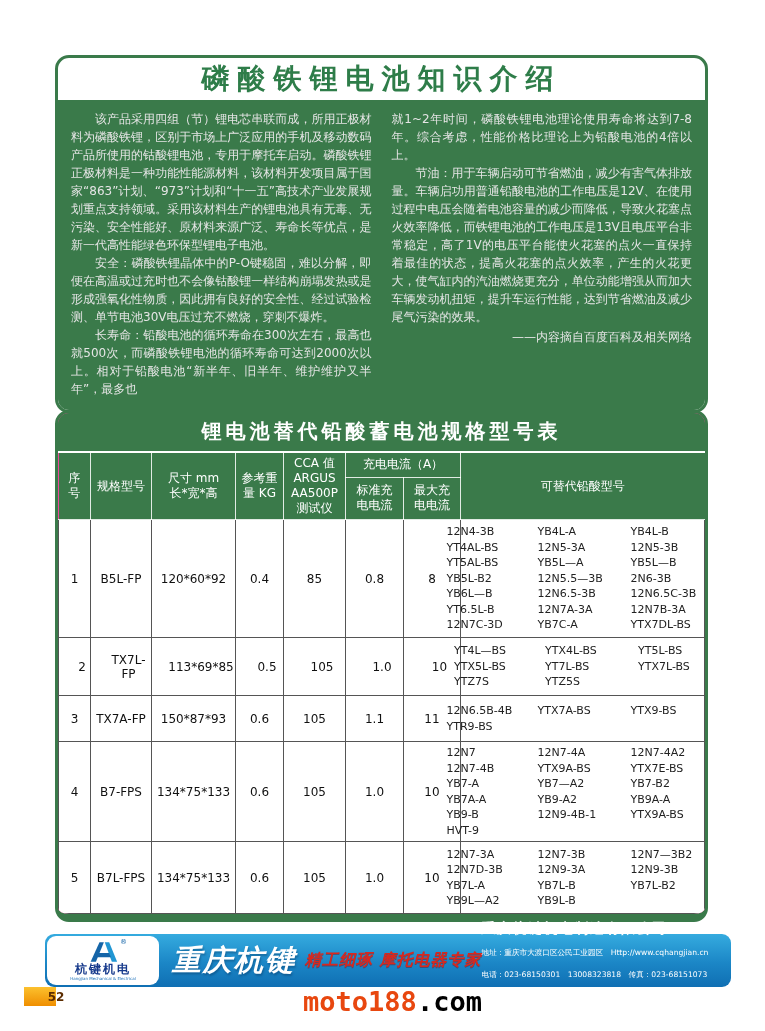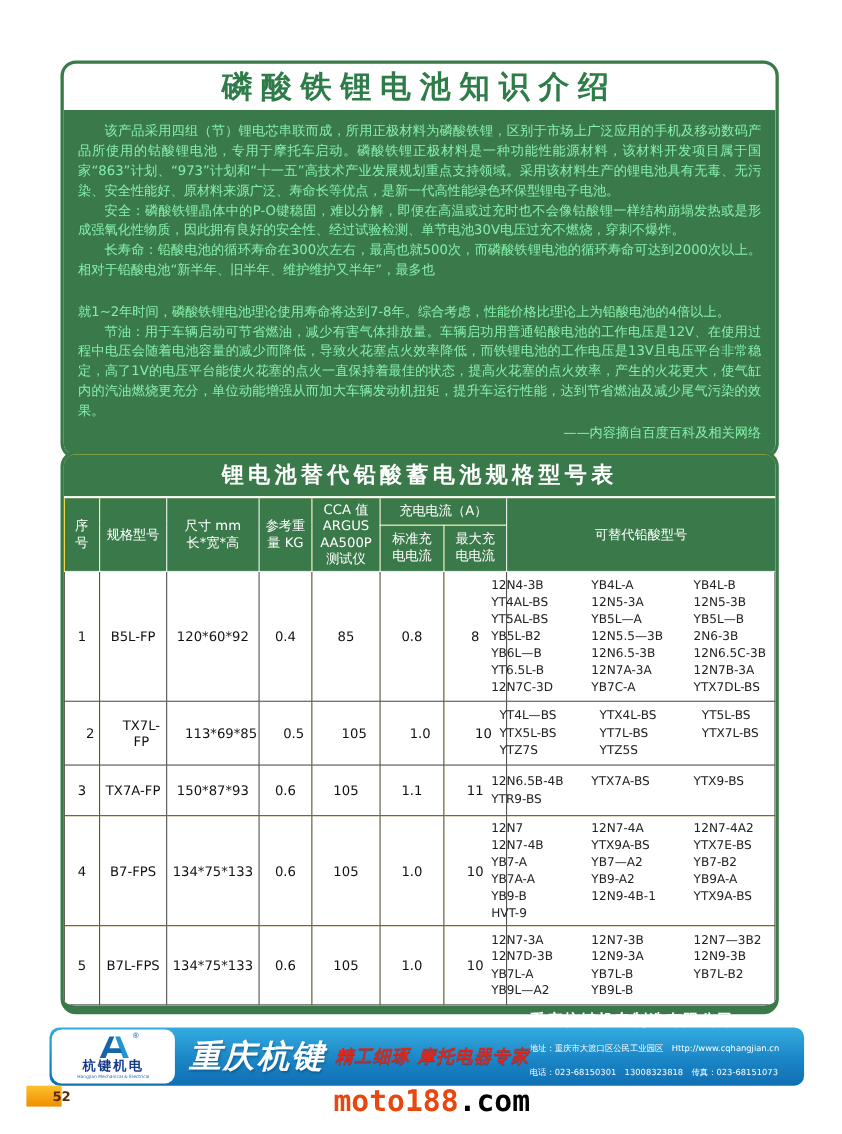--- a/index.html
+++ b/index.html
@@ -9,29 +9,29 @@
   }
   *{box-sizing:border-box;margin:0;padding:0;}
   html,body{width:765px;height:1031px;background:#fff;font-family:"DejaVu Sans","Liberation Sans",sans-serif;}
   body{position:relative;overflow:hidden;}
 
   
   .intro-box{position:absolute;left:55px;top:55px;width:653px;border:3px solid var(--green);
     border-radius:14px;overflow:hidden;background:#fff;}
   .intro-title{height:42px;line-height:42px;text-align:center;color:var(--green-dark);
     font-size:28px;font-weight:bold;letter-spacing:8px;}
-  .intro-body{background:var(--green);display:flex;gap:20px;padding:10px 13px 12px;color:#86efac;flex-direction:column;}
+  .intro-body{background:var(--green);display:flex;gap:20px;padding:10px 13px 12px;color:#e5e5e5;}
   .intro-col{flex:1;font-size:12px;line-height:18px;text-align:justify;}
   .para{text-indent:2em;}
   .para.cont{text-indent:0;}
   .attribution{text-align:right;margin-top:2px;}
 
   
   .table-box{position:absolute;left:55px;top:410px;width:653px;border:3px solid var(--green);
-    border-bottom-width:8px;border-radius:14px;overflow:hidden;background:#fde047;}
+    border-bottom-width:8px;border-radius:14px;overflow:hidden;background:#ec4899;}
   .table-title{background:var(--green);color:#fff;text-align:center;font-size:20px;
     font-weight:bold;letter-spacing:4px;padding:5px 0 6px;border-bottom:2px solid #fff;}
   table{width:100%;border-collapse:collapse;table-layout:fixed;}
   thead th{background:var(--green);color:#fff;font-weight:normal;font-size:12px;
     white-space:pre-line;border:1px solid rgba(255,255,255,.85);padding:3px 1px;line-height:15px;}
   thead tr:first-child th{border-top:none;}
   thead th:first-child{border-left:none;}
   thead th:last-child{border-right:none;}
   tbody td{border:1px solid var(--grid);font-size:12px;color:#111;text-align:center;
     vertical-align:middle;padding:3px 1px;background:#fff;}

